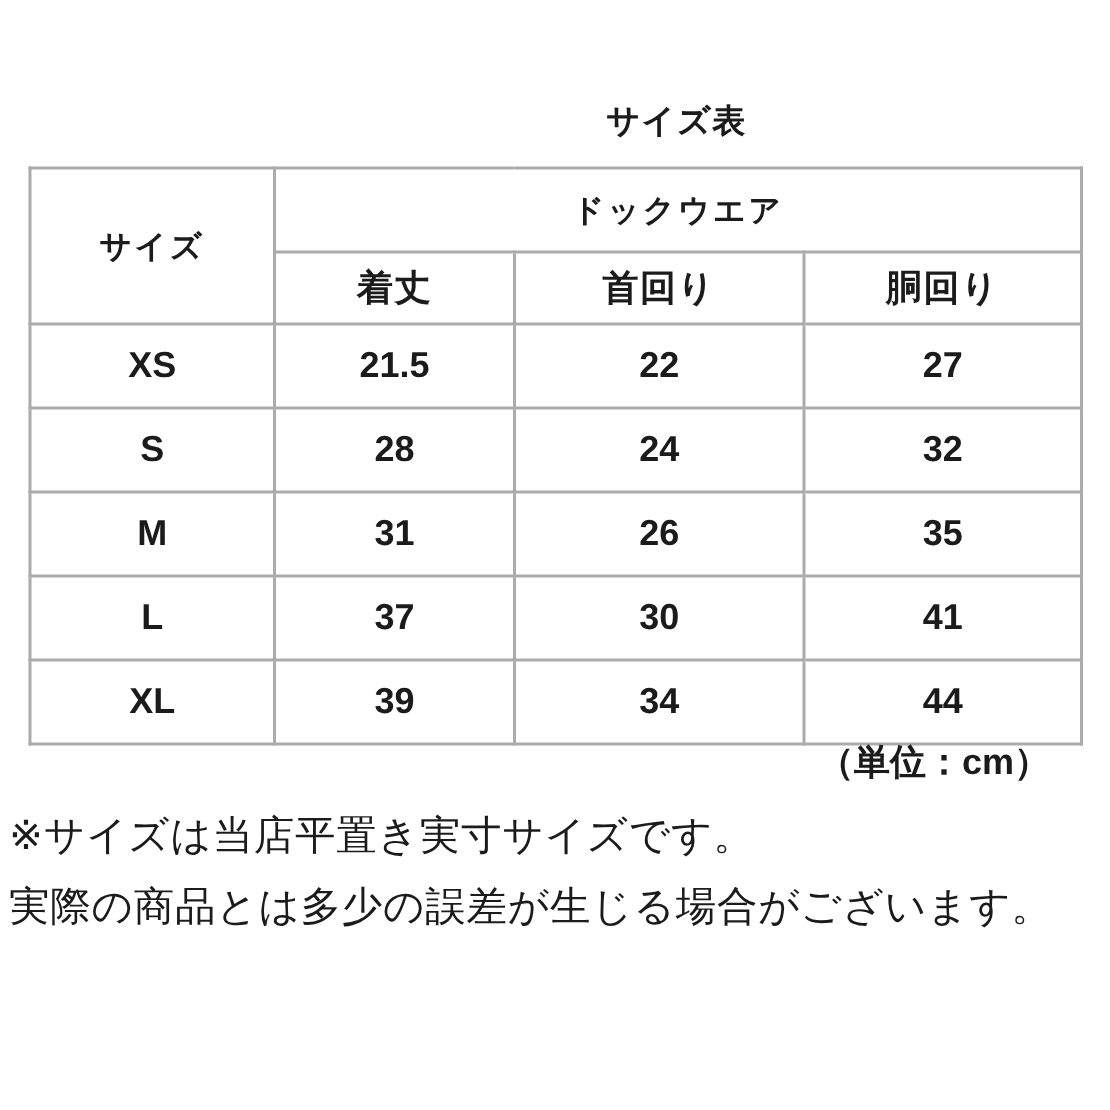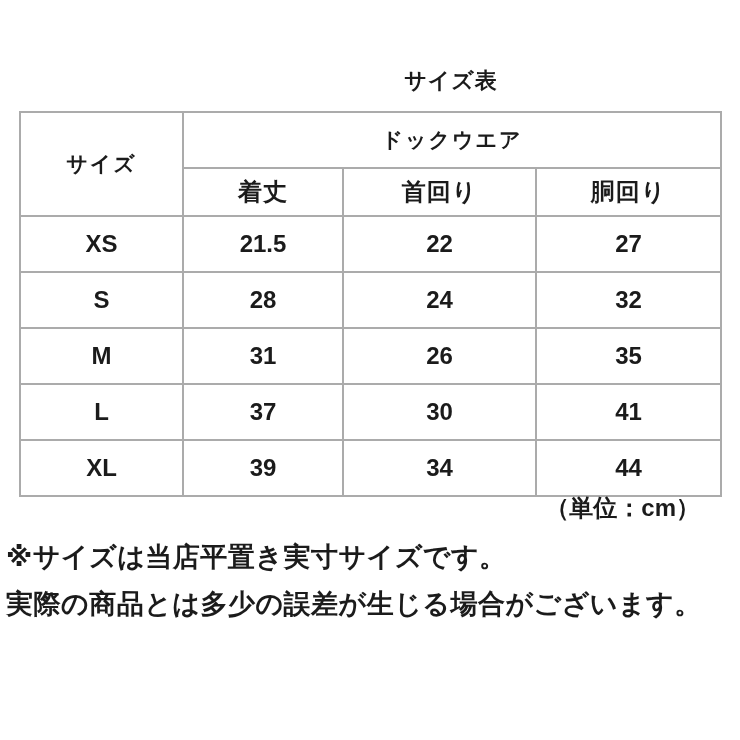--- a/index.html
+++ b/index.html
@@ -47,21 +47,21 @@
     position:absolute;
     top:492px; right:40px;
     font-size:24px;
     font-weight:bold;
     white-space:nowrap;
   }
   .notes {
     position:absolute;
     top:534px; left:6px;
     font-size:27px;
-    font-weight:bold;
+    font-weight:normal;
     line-height:47px;
     letter-spacing:0.5px;
     white-space:nowrap;
   }
 </style>
 </head>
 <body>
 
 <div class="page-title">サイズ表</div>
 

